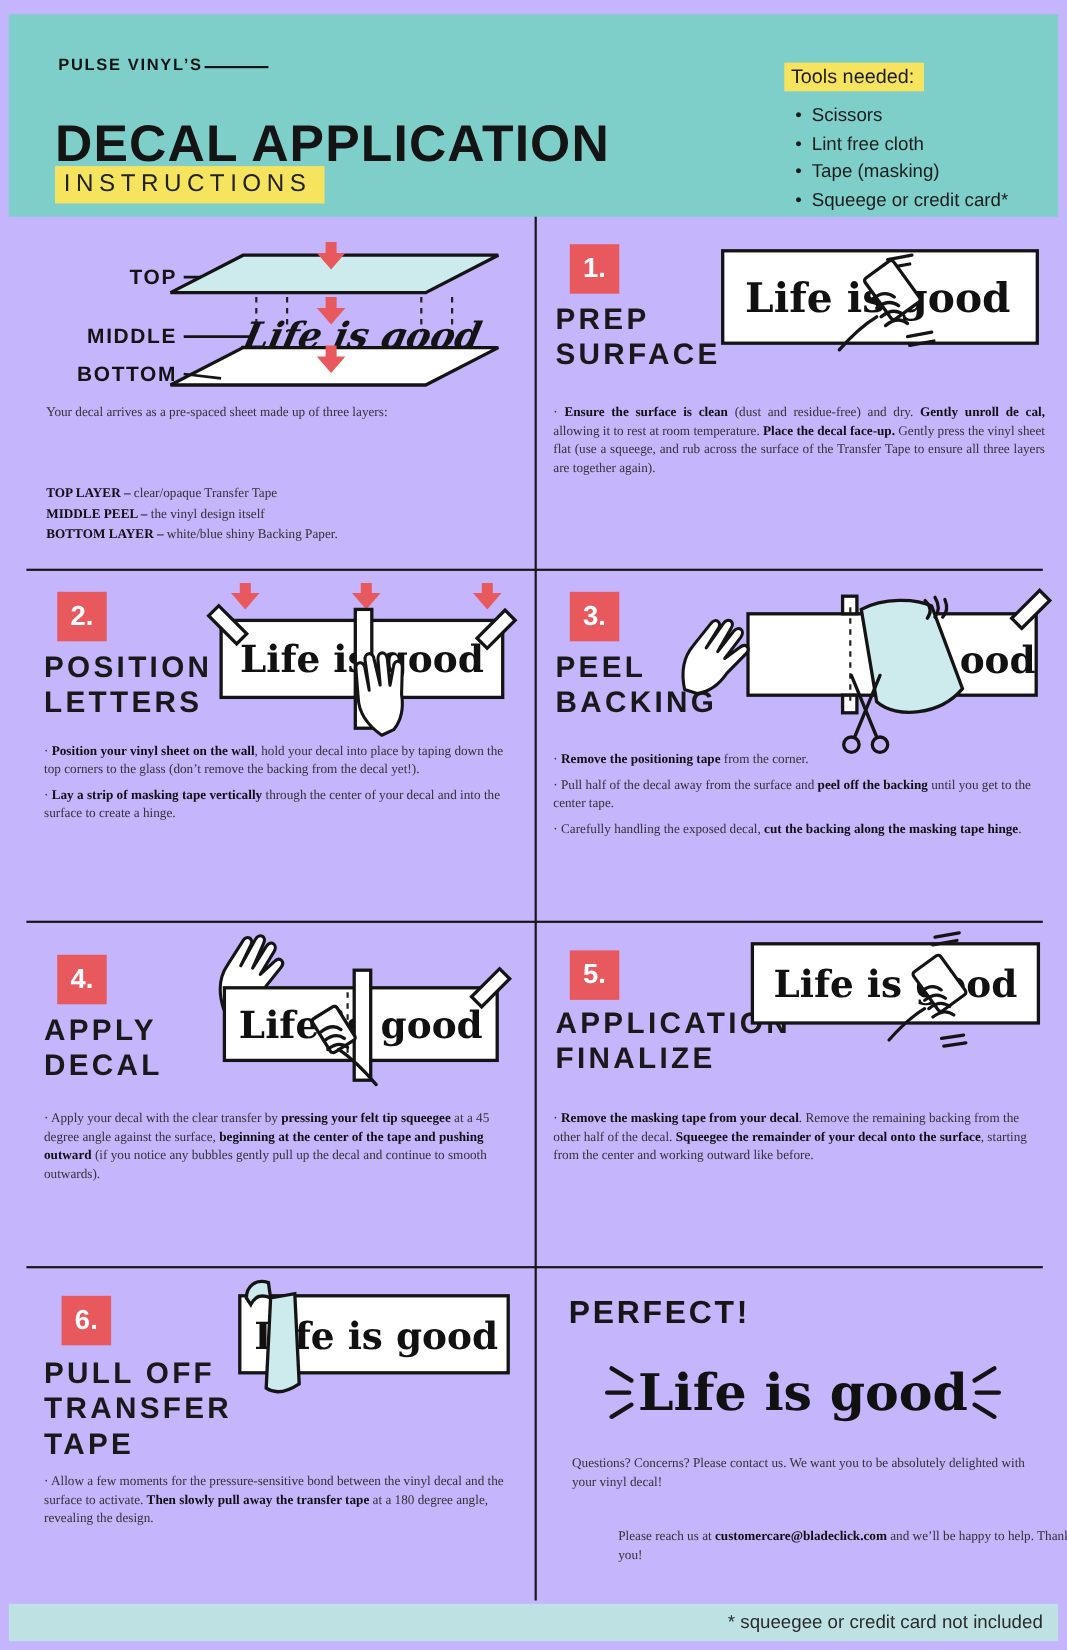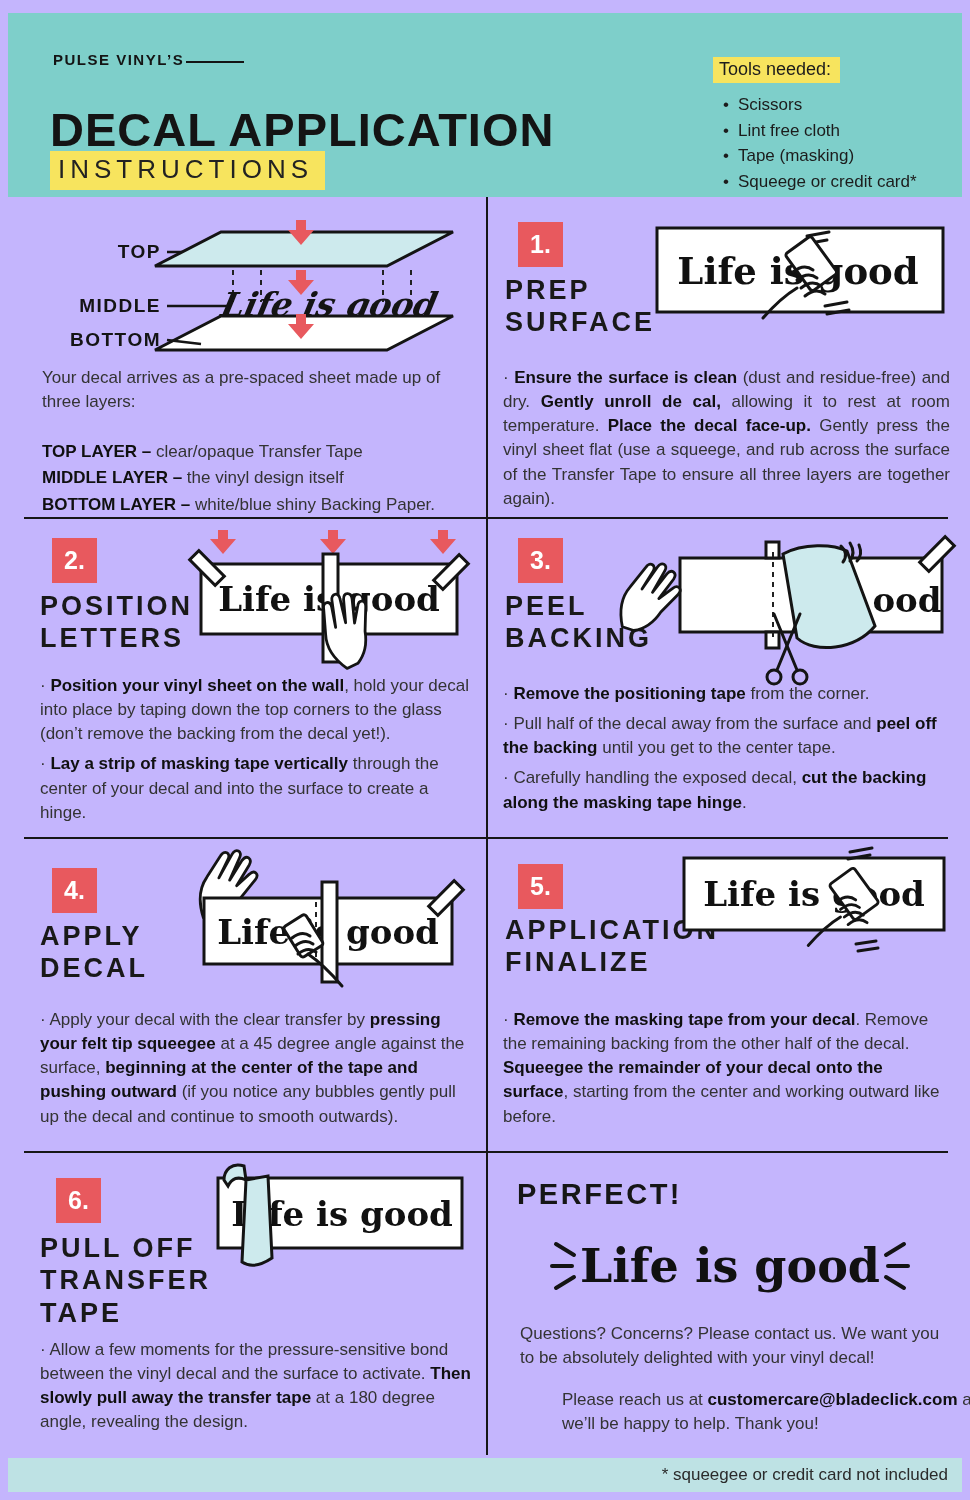--- a/index.html
+++ b/index.html
@@ -4,33 +4,33 @@
 <style>
   html,body{margin:0;padding:0;background:#fff;}
   #page{position:relative;width:970px;height:1500px;background:#c4b5fd;overflow:hidden;
         font-family:"Liberation Sans",sans-serif;color:#2e2e2e;}
   
   #hdr{position:absolute;left:8px;top:13px;width:954px;height:184px;background:#7ecfca;}
   .brand{position:absolute;left:45px;top:38px;font-size:15px;font-weight:bold;letter-spacing:1.5px;color:#141414;}
   .brand .uline{display:inline-block;width:58px;border-bottom:2px solid #141414;margin-left:2px;vertical-align:2px;}
   .bigtitle{position:absolute;left:42px;top:60px;font-size:47px;font-weight:bold;letter-spacing:1px;color:#141414;line-height:1.1;}
   .hl{background:#f7e45e;}
-  .subtitle{position:absolute;left:42px;top:138px;font-size:26px;letter-spacing:5px;color:#222;padding:3px 12px 5px 8px;}
+  .subtitle{position:absolute;left:42px;top:138px;font-size:22px;letter-spacing:5px;color:#222;padding:3px 12px 5px 8px;}
   .toolsbox{position:absolute;left:705px;top:44px;font-size:17px;color:#1c1c1c;}
   .toolslabel{display:inline-block;font-size:18px;padding:2px 9px 3px 6px;color:#1c1c1c;}
   .toolsbox ul{list-style:none;margin:9px 0 0 10px;padding:0;line-height:1.5;}
   .toolsbox li::before{content:"•";margin-right:9px;}
   
   .vrule{position:absolute;left:486px;top:197px;width:2px;height:1258px;background:#171717;}
   .hrule{position:absolute;left:24px;width:924px;height:2px;background:#171717;}
   
   .num{position:absolute;width:45px;height:45px;background:#e8595e;color:#fff;font-weight:bold;font-size:25px;
        display:flex;align-items:center;justify-content:center;}
   .step-title{position:absolute;margin:0;font-size:27px;font-weight:bold;letter-spacing:3px;line-height:1.2;color:#191919;}
-  .body{position:absolute;font-size:17px;line-height:1.42;color:#333;}
+  .body{position:absolute;font-size:12px;line-height:1.42;color:#333;font-family:Liberation Serif, serif;}
   .body p{margin:0 0 6px 0;}
   .body p:last-child{margin-bottom:0;}
   .bseg{font-weight:bold;color:#101010;}
   .just{text-align:justify;}
   
   svg{position:absolute;overflow:visible;}
   .box{fill:#fff;stroke:#141414;stroke-width:3px;}
   .sheet{fill:#cdeaed;stroke:#141414;stroke-width:3px;}
   .wh{fill:#fff;stroke:#141414;stroke-width:3px;}
   .ln{fill:none;stroke:#141414;stroke-width:3px;stroke-linecap:round;}
@@ -97,21 +97,21 @@
           <path class="red" d="M-5,0h10v10h8l-13,15-13,-15h8z"></path>
         </g>
       <text class="lbl" x="126" y="126" text-anchor="end">BOTTOM</text>
       <line class="lblline" x1="132" y1="120" x2="166" y2="124"></line>
     </svg>
     <div class="body" style="left:42px;top:366px;width:430px;">
       <p>Your decal arrives as a pre-spaced sheet made up of three layers:</p>
     </div>
     <div class="body" style="left:42px;top:439px;width:430px;line-height:1.55;">
       <div><span class="bseg">TOP LAYER –</span><span> clear/opaque Transfer Tape</span></div>
-      <div><span class="bseg">MIDDLE LAYER –</span><span> the vinyl design itself</span></div>
+      <div><span class="bseg">MIDDLE PEEL –</span><span> the vinyl design itself</span></div>
       <div><span class="bseg">BOTTOM LAYER –</span><span> white/blue shiny Backing Paper.</span></div>
     </div>
   </section>
 
   <section>
     <div class="num" style="left:518px;top:222px;">1.</div>
     <h2 class="step-title" style="left:505px;top:274px;">
       <div>PREP</div>
         <div>SURFACE</div>
     </h2>

